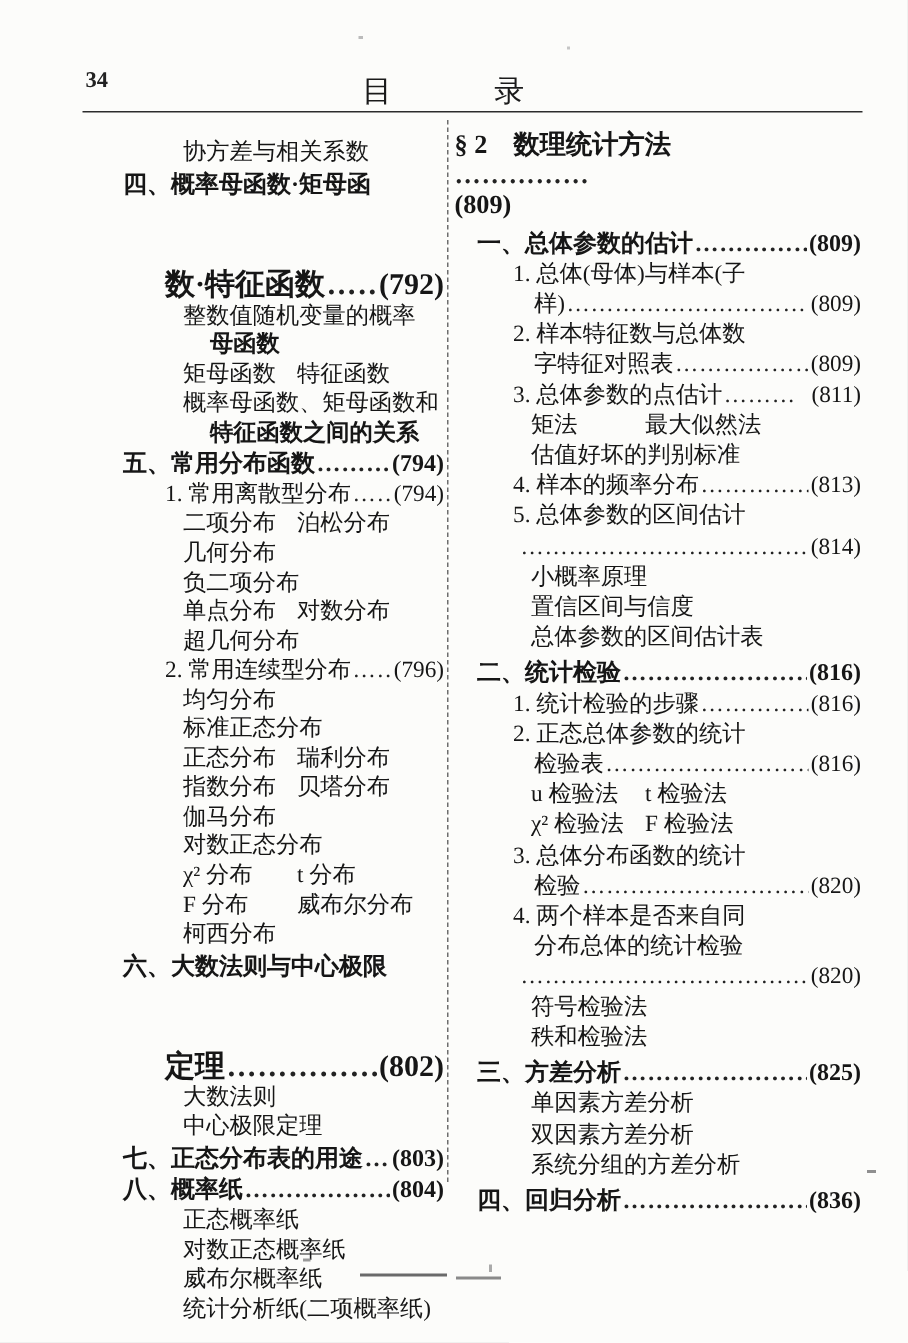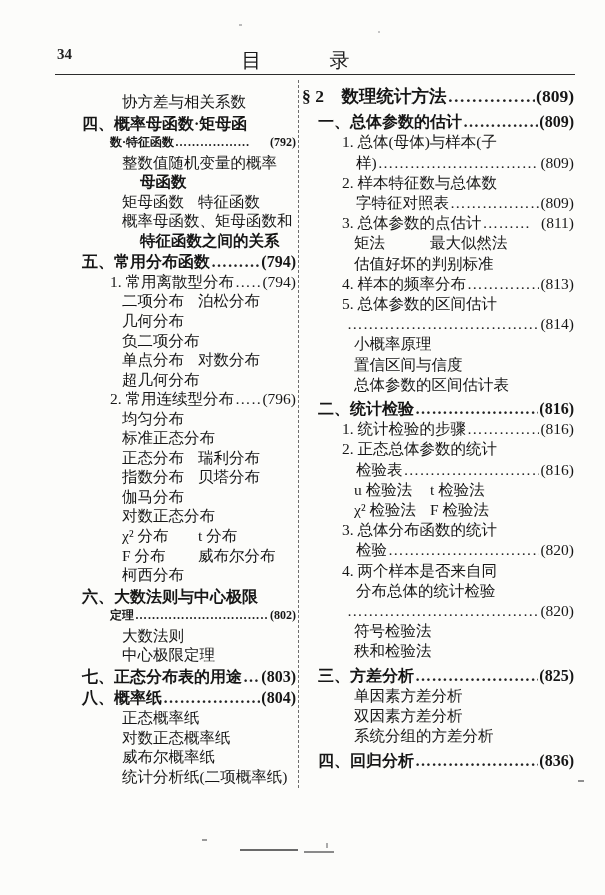--- a/index.html
+++ b/index.html
@@ -72,34 +72,34 @@
     overflow: hidden;
     margin: 0 1px;
     letter-spacing: .5px;
     color: #222;
   }
   .ln .pg  { flex: 0 0 auto; }
 
   
   .ln.top { font-weight: bold; font-size: 17.5px; margin-bottom: 6px; }
   .ln.h   { font-weight: bold; font-size: 16px; }
-  .ln.hc  { font-weight: bold; font-size: 12px; }
+  .ln.hc  { font-weight: bold; font-size: 20px; margin-top: 48px; }
   .col-left  .ln.h  { margin-top: 2px; align-items: flex-end; }
   .col-right .ln.h  { margin-top: 4px; }
 
   
   .col-left .ln.h   { padding-left: 20px; }
   .col-left .ln.hc  { padding-left: 48px; }
   .col-left .ln.n   { padding-left: 48px; }
   .col-left .ln.s   { padding-left: 60px; text-align: right; }
   .col-left .ln.s2  { padding-left: 78px; font-weight: bold; }
   .col-left .ln.p   { padding-left: 60px; }
 
   
-  .col-right .ln.top{ padding-left: 0; }
+  .col-right .ln.top{ padding-left: 0; flex-direction: column; }
   .col-right .ln.h  { padding-left: 16px; }
   .col-right .ln.n  { padding-left: 40px; }
   .col-right .ln.nc { padding-left: 54px; }
   .col-right .ln.s  { padding-left: 52px; }
   .col-right .ln.p  { padding-left: 52px; }
   .col-right .ln.d  { padding-left: 44px; }
 
   
   .ln.p .t { min-width: 76px; }
 

